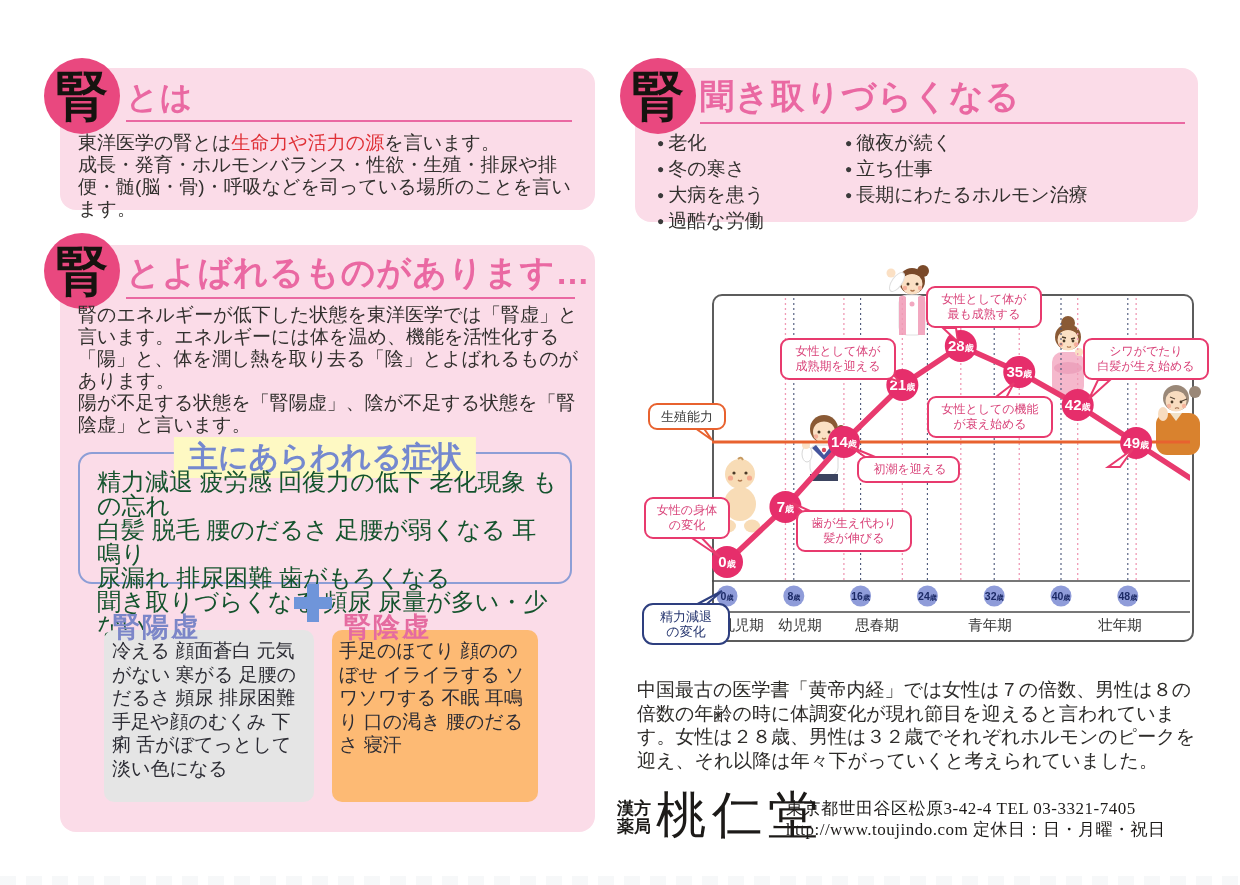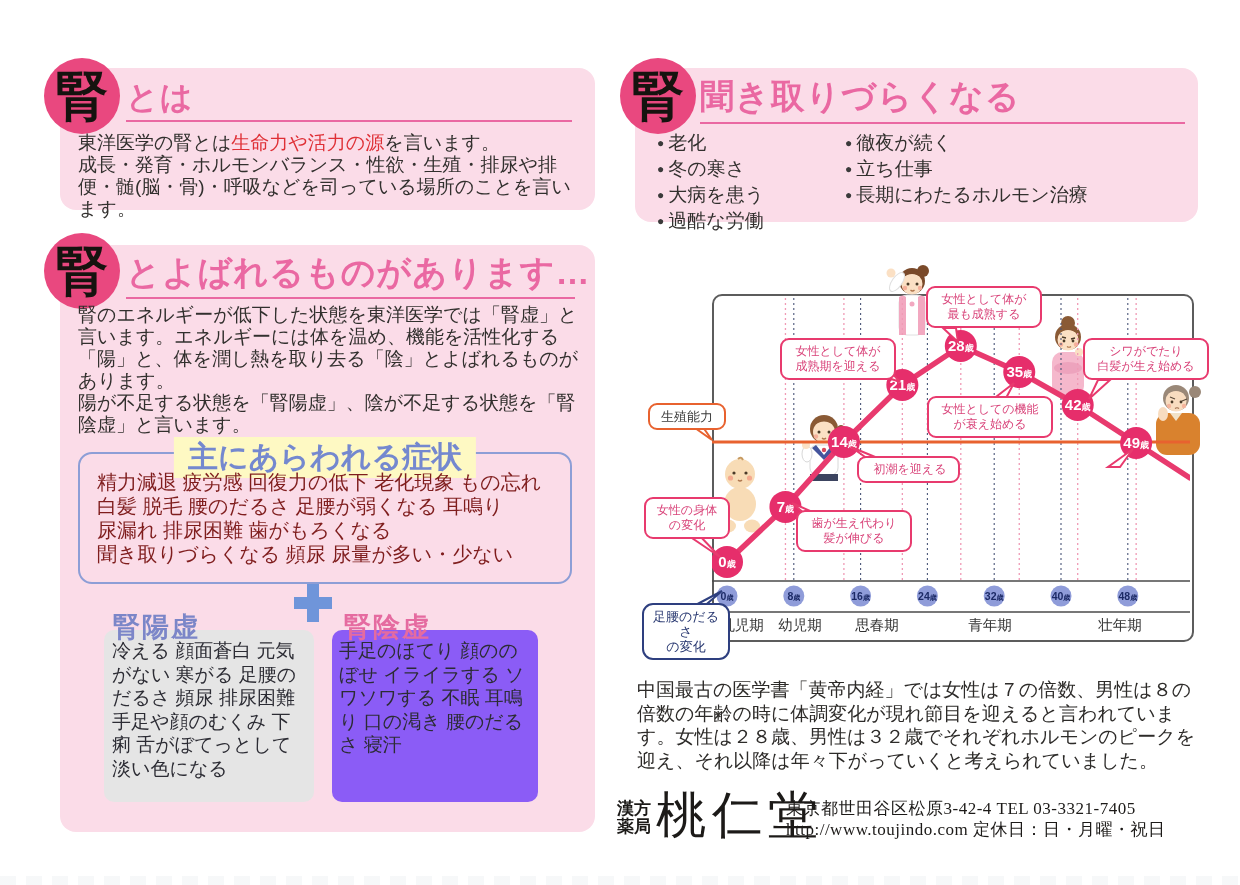--- a/index.html
+++ b/index.html
@@ -12,21 +12,21 @@
          color:#16130f;font-size:52px;font-weight:bold;line-height:1;}
   .ptitle{position:absolute;color:#ea68a2;font-weight:bold;letter-spacing:1px;}
   .hr{position:absolute;height:2px;background:#ea68a2;}
   .body{position:absolute;color:#32302e;font-size:19px;line-height:22px;}
   .em-red{color:#df2f35;}
   .causes{position:absolute;color:#32302e;font-size:19px;line-height:26px;margin:0;padding:0;list-style:none;}
   .causes li::before{content:"●";font-size:12px;vertical-align:2px;margin-right:4px;color:#3a3a3a;}
   .sympbox{position:absolute;border:2px solid #8d9ed6;border-radius:14px;}
   .symptitle{position:absolute;top:-17px;left:50%;transform:translateX(-50%);
              background:#fef9c3;padding:0 14px;color:#7488cf;font-size:30px;font-weight:bold;white-space:nowrap;}
-  .symplines{position:absolute;color:#7f1d1d;font-size:20px;line-height:24px;}
+  .symplines{position:absolute;color:#14532d;font-size:24px;line-height:24px;}
   .plus{position:absolute;width:38px;height:38px;}
   .plus::before{content:"";position:absolute;left:13px;top:0;width:12px;height:38px;background:#6f95da;}
   .plus::after{content:"";position:absolute;top:13px;left:0;width:38px;height:12px;background:#6f95da;}
   .subtitle{position:absolute;font-size:27px;font-weight:bold;letter-spacing:2px;z-index:3;}
   .subbox{position:absolute;border-radius:10px;z-index:2;}
   .subbody{padding:9px 8px;color:#2c2c34;font-size:19px;line-height:23.5px;}
   .chartwrap{position:absolute;left:640px;top:260px;width:600px;height:390px;}
   .chartbox{position:absolute;left:72px;top:34px;width:478px;height:344px;background:#fff;
             border:2px solid #5c5c5c;border-radius:10px;}
   .callout{position:absolute;background:#fff;border:2px solid #e83a6e;border-radius:9px;
@@ -96,21 +96,21 @@
     <div>聞き取りづらくなる 頻尿 尿量が多い・少ない</div>
   </div>
 
   <div class="plus" style="left:294px;top:584px;"></div>
 
   <div class="subtitle" style="left:113px;top:609px;color:#7b86c8;">腎陽虚</div>
   <div class="subbox" style="left:104px;top:630px;width:210px;height:172px;background:#e5e5e5;">
     <div class="subbody">冷える 顔面蒼白 元気がない 寒がる 足腰のだるさ 頻尿 排尿困難 手足や顔のむくみ 下痢 舌がぼてっとして淡い色になる</div>
   </div>
   <div class="subtitle" style="left:344px;top:609px;color:#e56ba0;">腎陰虚</div>
-  <div class="subbox" style="left:332px;top:630px;width:206px;height:172px;background:#8b5cf6;">
+  <div class="subbox" style="left:332px;top:630px;width:206px;height:172px;background:#fdba74;">
     <div class="subbody" style="padding:9px 7px;">手足のほてり 顔ののぼせ イライラする ソワソワする 不眠 耳鳴り 口の渇き 腰のだるさ 寝汗</div>
   </div>
 
   <div class="chartwrap">
     <div class="chartbox"></div>
 
     <svg class="charsvg" style="left:78px;top:196px;" width="45" height="80" viewBox="0 0 45 80">
       <ellipse cx="22" cy="48" rx="16" ry="17" fill="#f8dcb6"></ellipse>
       <ellipse cx="10" cy="70" rx="8" ry="6.5" fill="#f8dcb6"></ellipse>
       <ellipse cx="34" cy="70" rx="8" ry="6.5" fill="#f8dcb6"></ellipse>
@@ -262,21 +262,21 @@
 成熟期を迎える</div>
     <div class="callout" style="left:286px;top:26px;width:102px;">女性として体が
 最も成熟する</div>
     <div class="callout" style="left:287px;top:136px;width:112px;">女性としての機能
 が衰え始める</div>
     <div class="callout" style="left:443px;top:78px;width:112px;">シワがでたり
 白髪が生え始める</div>
     <div class="callout orange" style="left:8px;top:143px;width:64px;">生殖能力</div>
     <div class="callout" style="left:4px;top:237px;width:72px;">女性の身体
 の変化</div>
-    <div class="callout navy" style="left:2px;top:343px;width:74px;">足腰のだるさ
+    <div class="callout navy" style="left:2px;top:343px;width:74px;">精力減退
 の変化</div>
   </div>
 
   <div class="note" style="left:637px;top:678px;width:565px;">中国最古の医学書「黄帝内経」では女性は７の倍数、男性は８の倍数の年齢の時に体調変化が現れ節目を迎えると言われています。女性は２８歳、男性は３２歳でそれぞれホルモンのピークを迎え、それ以降は年々下がっていくと考えられていました。</div>
 
   <div class="footer shopprefix" style="left:617px;top:800px;">
     <div>漢方</div>
     <div>薬局</div>
   </div>
   <div class="footer shopname" style="left:656px;top:790px;">桃仁堂</div>

